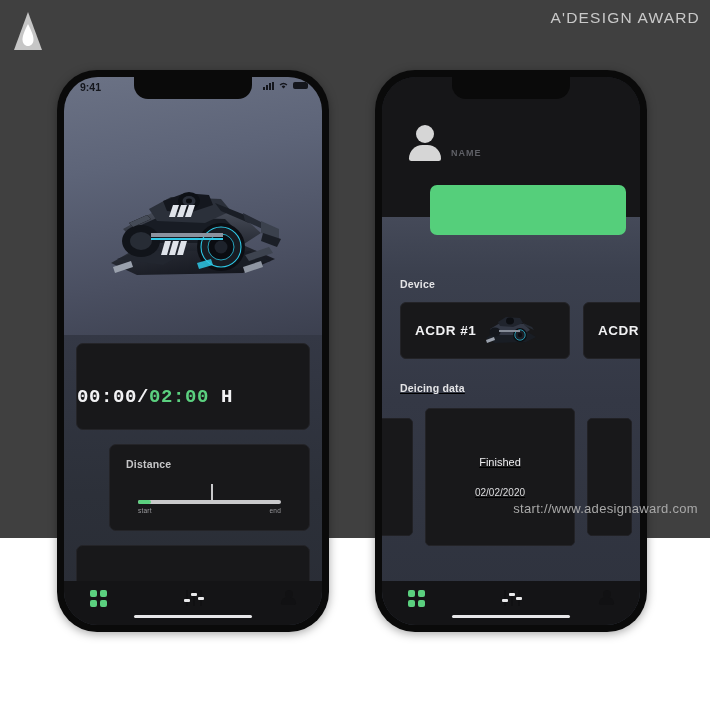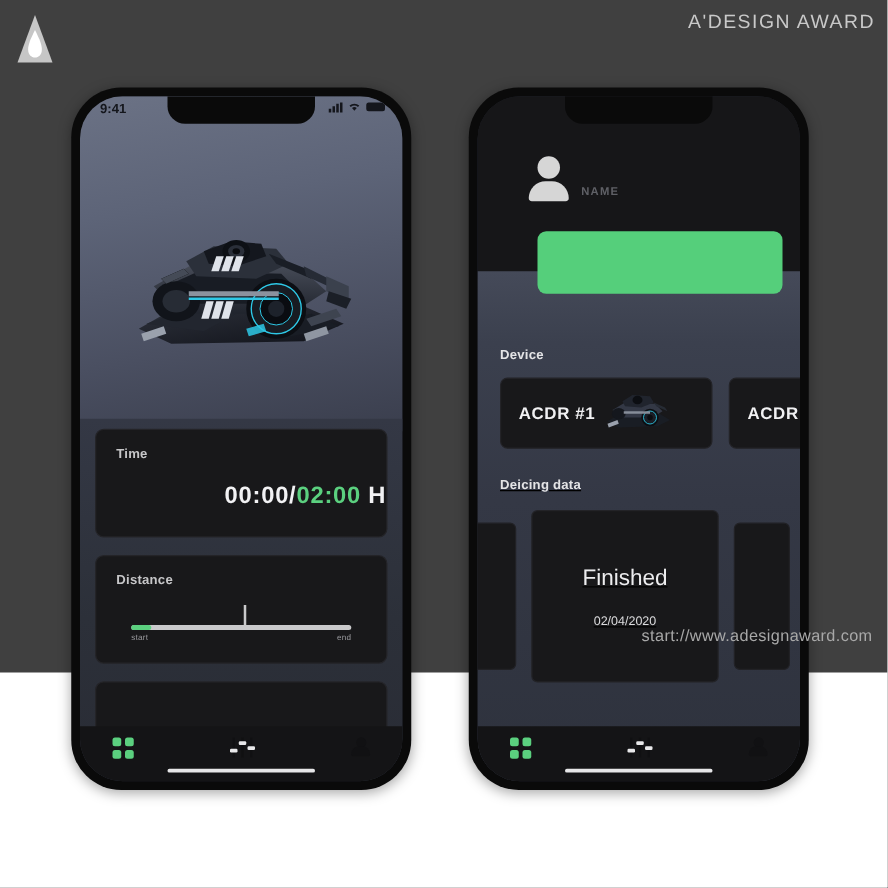--- a/index.html
+++ b/index.html
@@ -72,25 +72,25 @@
   }
   .card {
     background:#18181a; border-radius:7px; padding:13px 16px;
     margin-bottom:14px; border:1px solid #242428;
   }
   .card-label {
     color:#c6c6c8; font-size:10.5px; font-weight:bold; letter-spacing:0.2px;
   }
   .time-card { height:87px; position:relative; }
   .time-value {
-    position:absolute; left:0; right:0; top:42px; text-align:right;
-    font-size:19px; font-weight:bold; letter-spacing:0.6px; color:#f2f2f4;
+    position:absolute; left:0; right:0; top:42px; text-align:left;
+    font-size:19px; font-weight:bold; letter-spacing:0.6px; color:#f2f2f4;font-family:Liberation Mono, monospace;
   }
   .time-value .hl { color:#5bd07f; }
-  .dist-card { height:87px; position:relative; }
+  .dist-card { height:87px; position:relative;margin-left:33px; }
   .slider { position:absolute; left:28px; right:28px; top:55px; }
   .track { position:relative; height:3.5px; background:#c9c9cb; border-radius:2px; }
   .track .fill {
     position:absolute; left:0; top:0; height:100%; width:9%;
     background:#5bd07f; border-radius:2px;
   }
   .track .knob {
     position:absolute; left:51%; bottom:0px; width:2px; height:20px; background:#c9c9cb;
   }
   .slider-ends {
@@ -98,21 +98,21 @@
     color:#9a9a9e; font-size:6.5px; letter-spacing:0.2px;
   }
   .card-empty { height:60px; }
 
   
   .r-head {
     position:absolute; top:0; left:0; right:0; height:146px;
     background:#161618;
   }
   .r-user {
-    position:absolute; top:48px; left:40px;
+    position:absolute; top:48px; left:26px;
     display:flex; align-items:flex-end; gap:9px;
   }
   .avatar { width:34px; height:36px; position:relative; }
   .avatar .head {
     position:absolute; top:0; left:8px; width:18px; height:18px;
     border-radius:50%; background:#d6d6d6;
   }
   .avatar .body {
     position:absolute; bottom:0; left:1px; width:32px; height:16px;
     border-radius:16px 16px 3px 3px; background:#d6d6d6;
@@ -148,21 +148,21 @@
   .d-card-side {
     flex:0 0 auto; width:45px; height:118px;
     background:#18181a; border-radius:5px; border:1px solid #212125;
   }
   .d-card-main {
     flex:0 0 auto; width:150px; height:138px;
     background:#18181a; border-radius:5px; border:1px solid #232327;
     display:flex; flex-direction:column; align-items:center; justify-content:center;
     gap:19px;
   }
-  .d-status { color:#ededef; font-size:18px; }
+  .d-status { color:#ededef; font-size:11px; }
   .d-date { color:#dcdcde; font-size:10px; }
 
   
   .tabbar {
     position:absolute; bottom:0; left:0; right:0; height:44px;
     background:#141416; z-index:20;
     display:flex; align-items:flex-start; justify-content:space-between;
     padding:9px 26px 0 26px;
   }
   .grid-icon {
@@ -282,21 +282,20 @@
             <path d="M152 88 L176 80 L180 86 L156 94 Z" fill="#3e4450"></path>
             <path d="M20 100 L38 94 L40 100 L22 106 Z" fill="#9aa1ad"></path>
             <path d="M150 100 L168 94 L170 100 L152 106 Z" fill="#8f96a2"></path>
             <path d="M104 96 L118 92 L120 98 L106 102 Z" fill="#2ec8e6" opacity="0.85"></path>
           </svg>
         </div>
       </div>
 
       <div class="l-body">
         <div class="card time-card">
-          <div class="card-label">Time</div>
           <div class="time-value">
             <span>00:00</span><span>/</span><span class="hl">02:00</span><span> H</span>
           </div>
         </div>
 
         <div class="card dist-card">
           <div class="card-label">Distance</div>
           <div class="slider">
             <div class="track">
               <div class="fill"></div>
@@ -377,21 +376,21 @@
             </div>
           </div>
         </div>
 
         <div class="deicing-sec">
           <div class="sec-title">Deicing data</div>
           <div class="deicing-row">
             <div class="d-card-side"></div>
             <div class="d-card-main">
               <span class="d-status">Finished</span>
-              <span class="d-date">02/04/2020</span>
+              <span class="d-date">02/02/2020</span>
             </div>
             <div class="d-card-side"></div>
           </div>
         </div>
       </div>
 
       <div class="banner"></div>
 
       <div class="tabbar">
         <span class="grid-icon">

